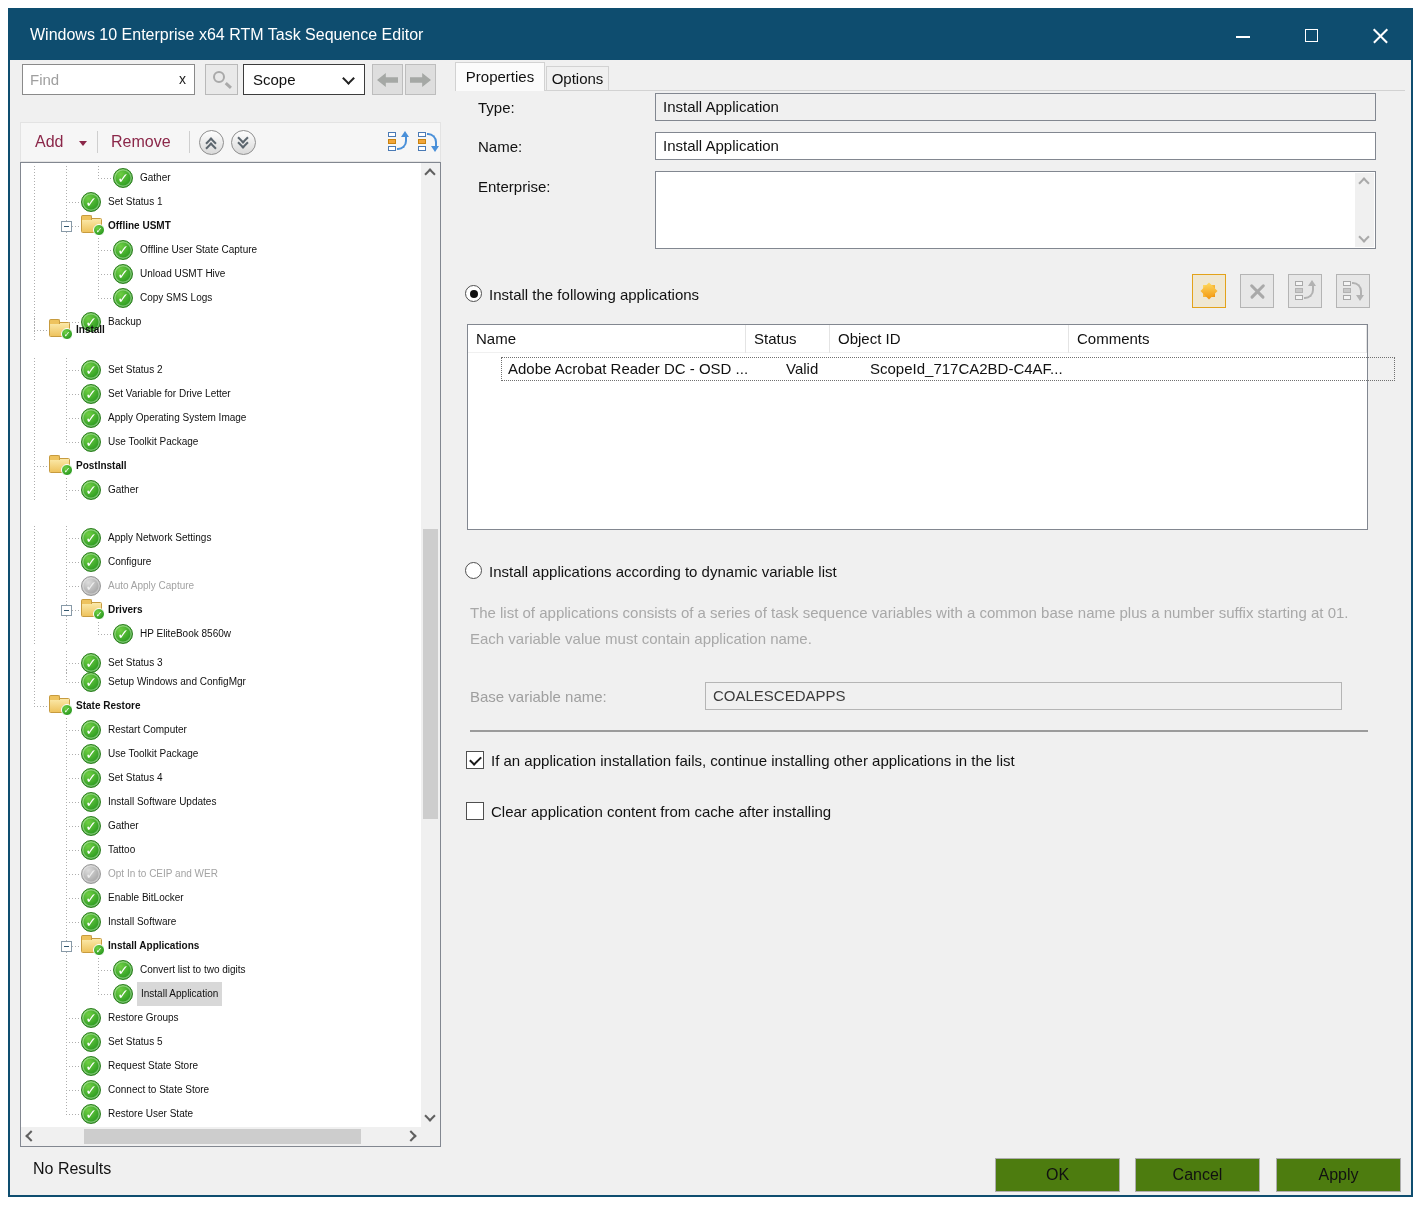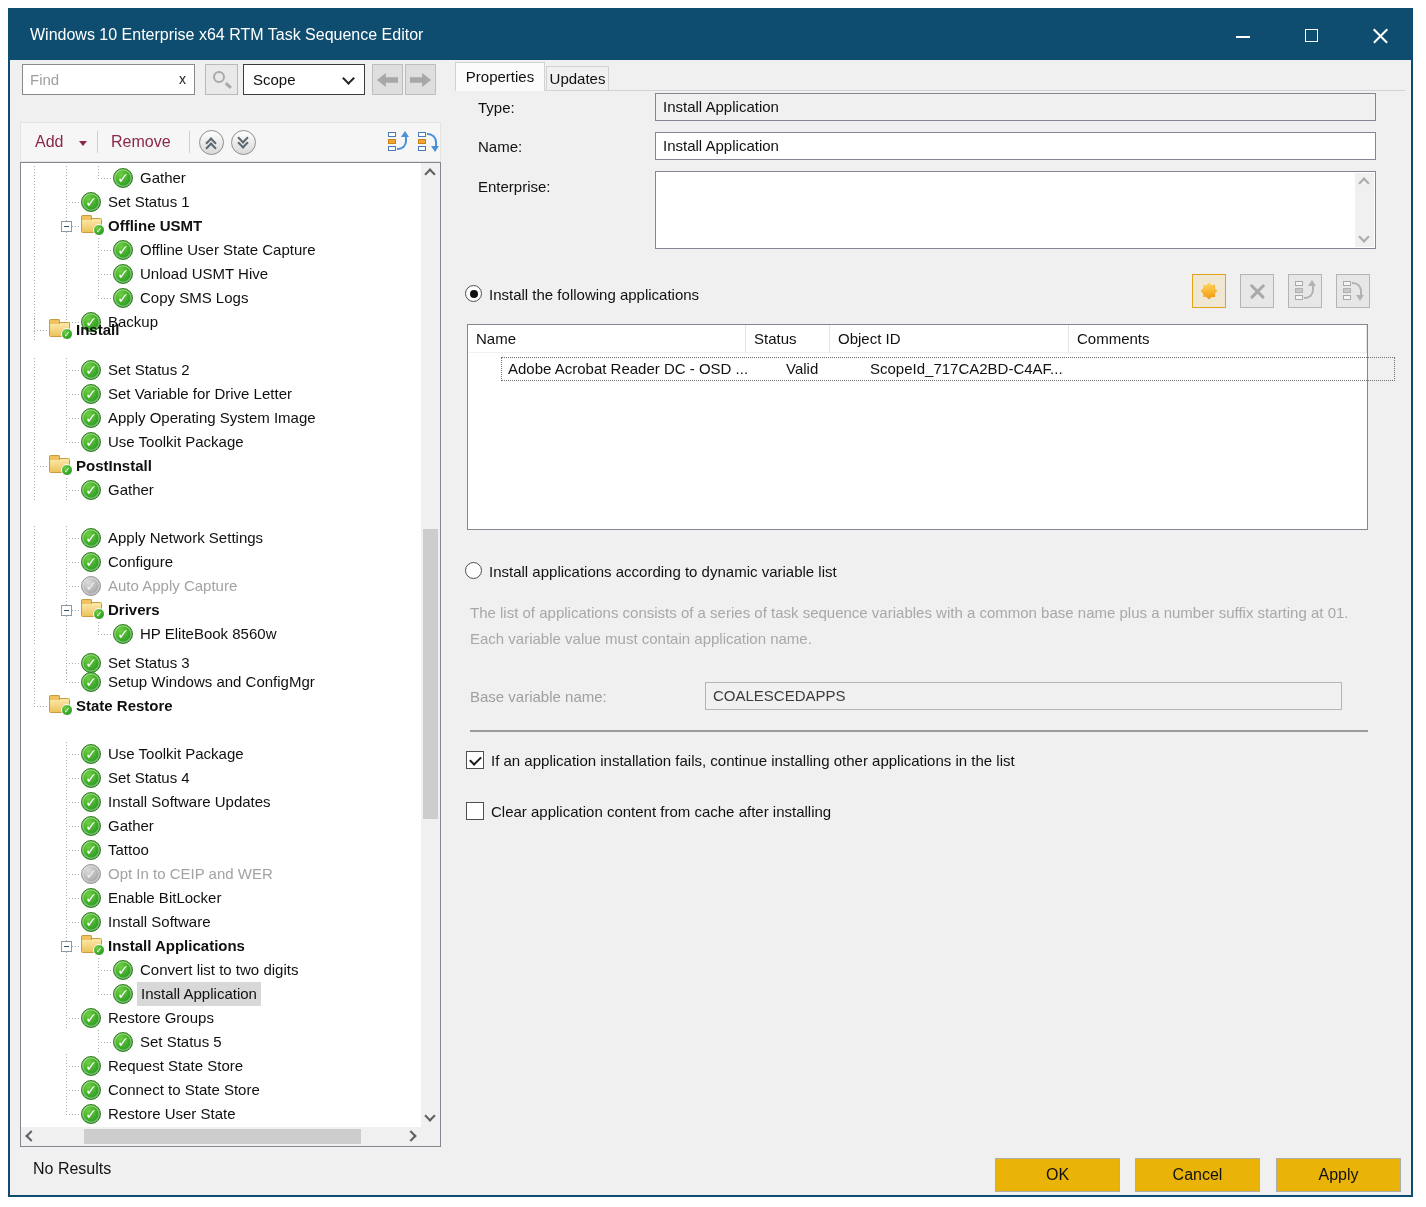--- a/index.html
+++ b/index.html
@@ -54,21 +54,21 @@
   .lsticon .s1{top:1px;} .lsticon .s2{top:8px;background:#f2a63a;border-color:#c9820f;} .lsticon .s3{top:15px;}
   .lsticon .curve{position:absolute;right:2px;top:2px;width:10px;height:14px;border-right:2.5px solid #4a90d9;border-top:2.5px solid #4a90d9;border-radius:0 9px 0 0;}
   .lsticon .head{position:absolute;right:0px;bottom:1px;width:0;height:0;border-left:4px solid transparent;border-right:4px solid transparent;border-top:6px solid #4a90d9;}
   .lsticon.up .curve{transform:scaleY(-1);top:5px;}
   .lsticon.up .head{bottom:auto;top:0;border-top:none;border-bottom:6px solid #4a90d9;}
   .tb-moveup{position:absolute;left:366px;top:8px;} .tb-movedn{position:absolute;left:396px;top:8px;}
   
   .treepanel{position:absolute;left:10px;top:152px;width:421px;height:985px;background:#fff;border:1px solid var(--bordergray);}
   .treerows{position:absolute;left:0;top:1px;width:400px;height:962px;overflow:hidden;}
   .trow{position:absolute;left:0;width:400px;height:24px;}
-  .trow .lbl{position:absolute;top:0;line-height:24px;font-size:15px;color:#101010;white-space:nowrap;}
+  .trow .lbl{position:absolute;top:0;line-height:24px;font-size:10px;color:#101010;white-space:nowrap;}
   .trow.group .lbl{font-weight:bold;}
   .trow.disabled .lbl{color:var(--disabled);}
   .trow .lbl.sel{background:var(--sel);padding:0 4px;}
   .vline{position:absolute;width:1px;background:repeating-linear-gradient(to bottom,#aeaeae 0 1px,transparent 1px 3px);}
   .hline{position:absolute;height:1px;background:repeating-linear-gradient(to right,#aeaeae 0 1px,transparent 1px 3px);}
   .expander{position:absolute;width:11px;height:11px;background:#fff;border:1px solid #889aa8;}
   .expander::before{content:"";position:absolute;left:2px;top:4px;width:5px;height:1px;background:#33576e;}
   .ic-check{position:absolute;width:20px;height:20px;top:2px;border-radius:50%;
     background:radial-gradient(circle at 35% 30%,var(--green1),var(--green2) 70%);
     border:1px solid #2a7d1c;box-shadow:inset 0 0 0 1.5px rgba(255,255,255,.35);}
@@ -86,21 +86,21 @@
   .sbcorner{position:absolute;right:0;bottom:0;width:19px;height:19px;background:#f0f0f0;}
   .vthumb{position:absolute;left:2px;width:15px;background:#cdcdcd;}
   .hthumb{position:absolute;top:2px;height:15px;background:#cdcdcd;}
   .sbchev{position:absolute;width:8px;height:8px;border-left:2px solid #5f5f5f;border-top:2px solid #5f5f5f;}
   .sb-up{left:5px;top:7px;transform:rotate(45deg);}
   .sb-down{left:5px;bottom:7px;transform:rotate(225deg);}
   .sb-left{left:6px;top:5px;transform:rotate(-45deg);}
   .sb-right{right:6px;top:5px;transform:rotate(135deg);}
   
   .status{position:absolute;left:23px;top:1150px;font-size:16px;color:#111;}
-  .footbtn{position:absolute;top:1148px;height:34px;background:#eab308;border:1px solid #adadad;
+  .footbtn{position:absolute;top:1148px;height:34px;background:#4d7c0f;border:1px solid #adadad;
     font-size:16px;color:#111;text-align:center;line-height:32px;cursor:default;}
   .b-ok{left:985px;width:125px;} .b-cancel{left:1125px;width:125px;} .b-apply{left:1266px;width:125px;}
   
   .tab{position:absolute;font-size:15px;color:#111;text-align:center;border:1px solid #d2d2d2;background:#f0f0f0;}
   .tab.active{left:445px;top:52px;width:90px;height:29px;line-height:27px;background:#fbfbfb;border-bottom:none;z-index:3;}
   .tab.inactive{left:536px;top:56px;width:63px;height:25px;line-height:23px;}
   .tabline{position:absolute;left:445px;top:80px;right:6px;height:1px;background:#d2d2d2;z-index:1;}
   .flabel{position:absolute;font-size:15px;color:#111;}
   .field{position:absolute;left:645px;width:721px;height:28px;border:1px solid var(--bordergray);font-size:15px;color:#111;line-height:26px;padding-left:7px;}
   .field.ro{background:#f0f0f0;} .field.rw{background:#fff;}
@@ -358,20 +358,26 @@
             <span class="lbl" style="left: 87px;">Setup Windows and ConfigMgr</span>
           </div>
           <div class="trow group" style="top: 530px;">
             <span class="vline" style="left: 13px; top: 0px; height: 13px;"></span>
             <span class="hline" style="left: 13px; top: 12px; width: 13px;"></span>
             <span class="ic-folder" style="left: 28px;">
               <span class="badge"></span>
             </span>
             <span class="lbl" style="left: 55px;">State Restore</span>
           </div>
+          <div class="trow " style="top: 554px;">
+            <span class="vline" style="left: 45px; top: 0px; height: 24px;"></span>
+            <span class="hline" style="left: 45px; top: 12px; width: 13px;"></span>
+            <span class="ic-check" style="left: 60px;"></span>
+            <span class="lbl" style="left: 87px;">Restart Computer</span>
+          </div>
           <div class="trow " style="top: 578px;">
             <span class="vline" style="left: 45px; top: 0px; height: 24px;"></span>
             <span class="hline" style="left: 45px; top: 12px; width: 13px;"></span>
             <span class="ic-check" style="left: 60px;"></span>
             <span class="lbl" style="left: 87px;">Use Toolkit Package</span>
           </div>
           <div class="trow " style="top: 602px;">
             <span class="vline" style="left: 45px; top: 0px; height: 24px;"></span>
             <span class="hline" style="left: 45px; top: 12px; width: 13px;"></span>
             <span class="ic-check" style="left: 60px;"></span>
@@ -435,21 +441,21 @@
             <span class="hline" style="left: 77px; top: 12px; width: 13px;"></span>
             <span class="ic-check" style="left: 92px;"></span>
             <span class="lbl sel" style="left: 116px;">Install Application</span>
           </div>
           <div class="trow " style="top: 842px;">
             <span class="vline" style="left: 45px; top: 0px; height: 24px;"></span>
             <span class="hline" style="left: 45px; top: 12px; width: 13px;"></span>
             <span class="ic-check" style="left: 60px;"></span>
             <span class="lbl" style="left: 87px;">Restore Groups</span>
           </div>
-          <div class="trow " style="top: 866px; margin-left: 32px;">
+          <div class="trow " style="top: 866px;">
             <span class="vline" style="left: 45px; top: 0px; height: 24px;"></span>
             <span class="hline" style="left: 45px; top: 12px; width: 13px;"></span>
             <span class="ic-check" style="left: 60px;"></span>
             <span class="lbl" style="left: 87px;">Set Status 5</span>
           </div>
           <div class="trow " style="top: 890px;">
             <span class="vline" style="left: 45px; top: 0px; height: 24px;"></span>
             <span class="hline" style="left: 45px; top: 12px; width: 13px;"></span>
             <span class="ic-check" style="left: 60px;"></span>
             <span class="lbl" style="left: 87px;">Request State Store</span>
@@ -476,21 +482,21 @@
         <span class="sbchev sb-left"></span>
         <div class="hthumb" style="left:63px;width:277px;"></div>
         <span class="sbchev sb-right"></span>
       </div>
       <div class="sbcorner"></div>
     </div>
 
     <div class="status">No Results</div>
 
     <div class="tab active">Properties</div>
-    <div class="tab inactive">Updates</div>
+    <div class="tab inactive">Options</div>
     <div class="tabline"></div>
 
     <span class="flabel" style="left:468px;top:89px;">Type:</span>
     <div class="field ro" style="top:83px;">Install Application</div>
     <span class="flabel" style="left:468px;top:128px;">Name:</span>
     <div class="field rw" style="top:122px;">Install Application</div>
     <span class="flabel" style="left:468px;top:168px;">Enterprise:</span>
     <div class="descbox">
       <span></span>
       <div class="descscroll">

